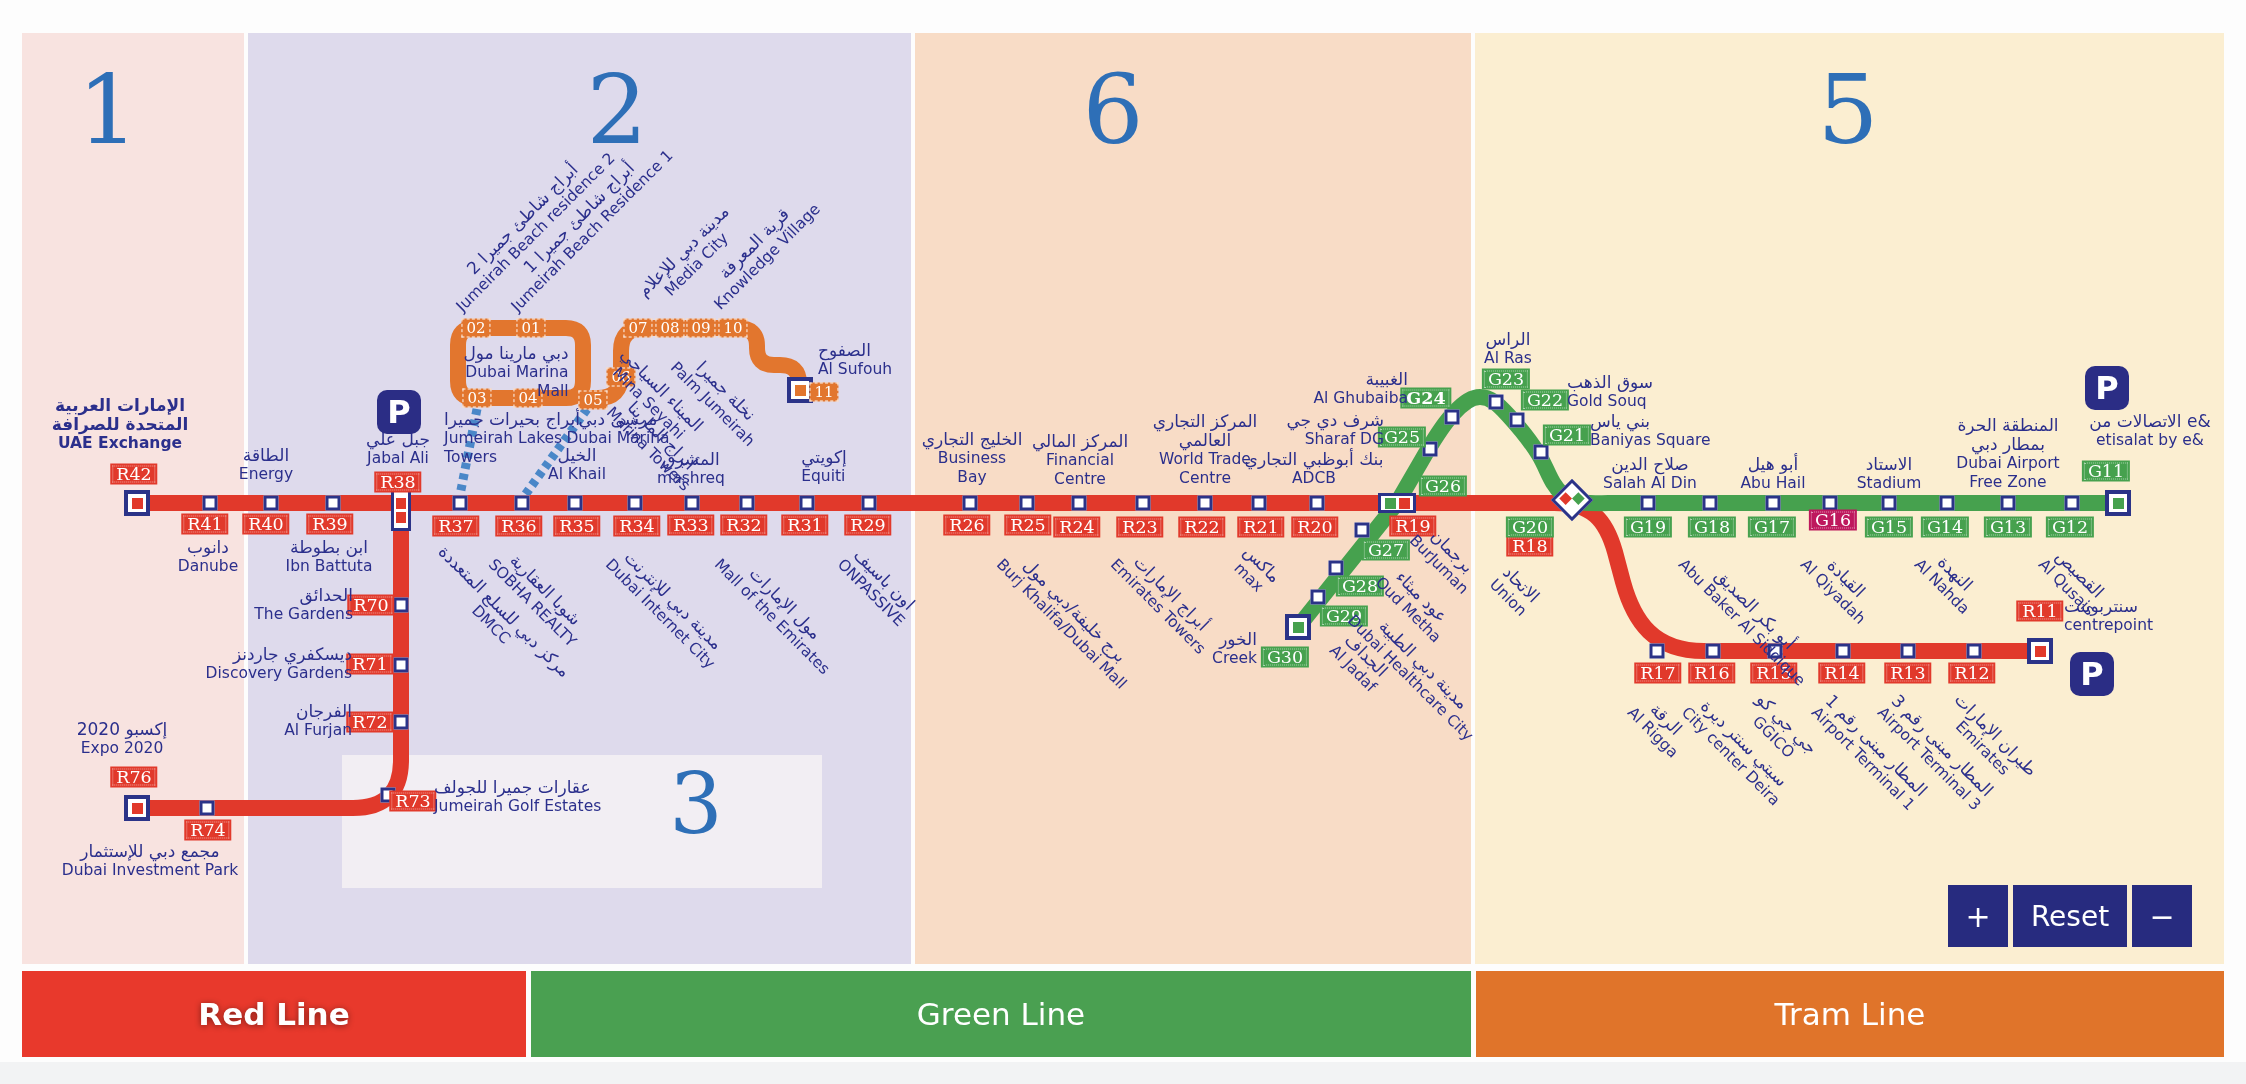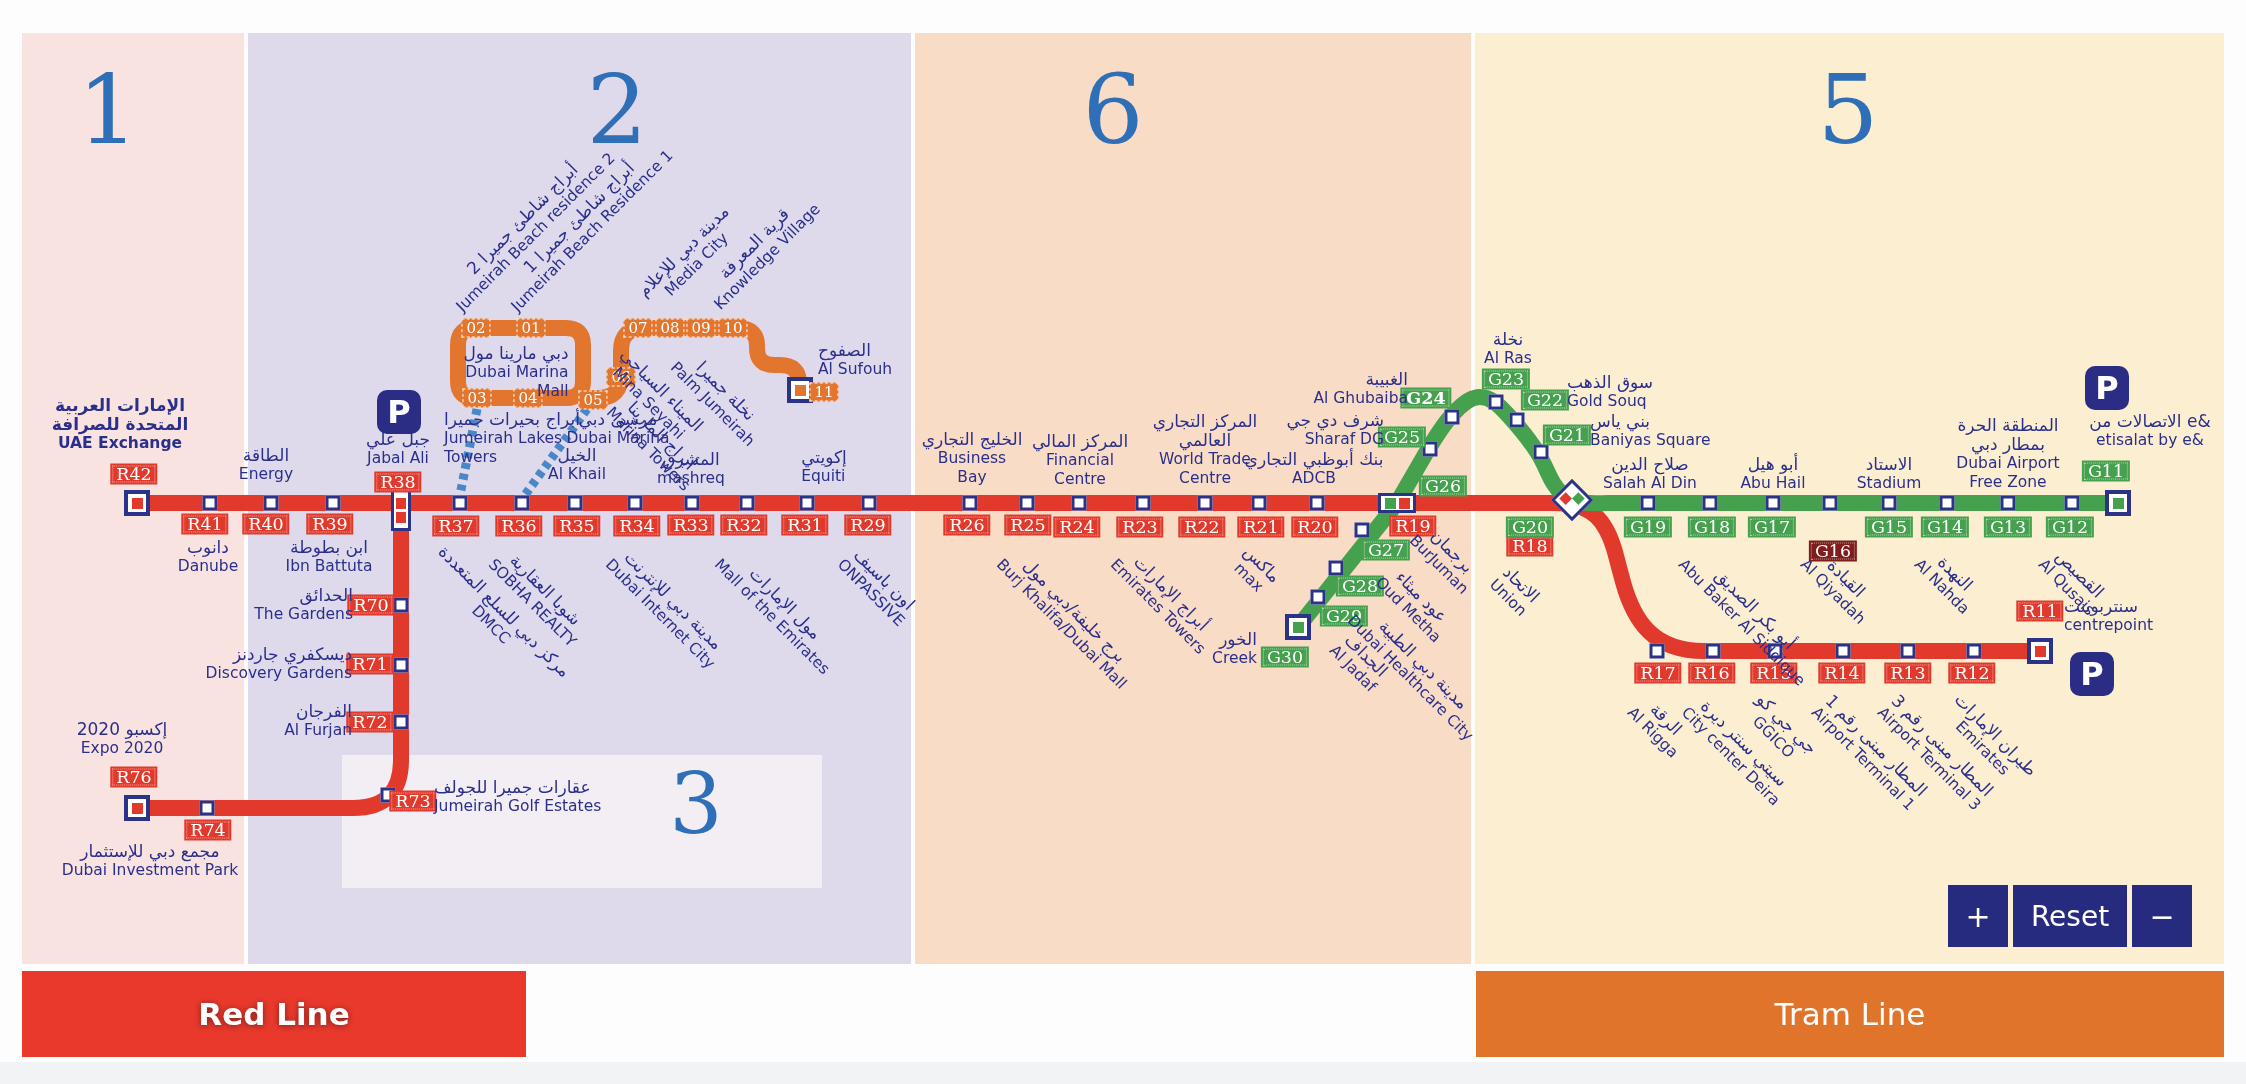--- a/index.html
+++ b/index.html
@@ -344,21 +344,21 @@
       </div>
       <div class="stop" style="left: 1452px; top: 417px;"></div>
       <div class="badge" style="left: 1426px; top: 398px; background: rgb(70, 161, 78); font-weight: bold;">G24</div>
       <div class="lbl" style="left: 1408px; top: 370px; text-align: right; transform: translateX(-100%);">
         <span class="ar">الغبيبة</span>
         <span class="en">Al Ghubaiba</span>
       </div>
       <div class="stop" style="left: 1496px; top: 402px;"></div>
       <div class="badge" style="left: 1506px; top: 379px; background: rgb(70, 161, 78);">G23</div>
       <div class="lbl" style="left: 1508px; top: 330px; text-align: center; transform: translateX(-50%);">
-        <span class="ar">نخلة</span>
+        <span class="ar">الراس</span>
         <span class="en">Al Ras</span>
       </div>
       <div class="stop" style="left: 1517px; top: 420px;"></div>
       <div class="badge" style="left: 1545px; top: 400px; background: rgb(70, 161, 78);">G22</div>
       <div class="lbl" style="left: 1567px; top: 373px; text-align: left;">
         <span class="ar">سوق الذهب</span>
         <span class="en">Gold Souq</span>
       </div>
       <div class="stop" style="left: 1541px; top: 452px;"></div>
       <div class="badge" style="left: 1567px; top: 435px; background: rgb(70, 161, 78);">G21</div>
@@ -379,21 +379,21 @@
         <span class="ar">أبو بكر الصديق</span>
         <span class="en">Abu Baker Al Siddique</span>
       </div>
       <div class="stop" style="left: 1773px; top: 503px;"></div>
       <div class="badge" style="left: 1772px; top: 527px; background: rgb(70, 161, 78);">G17</div>
       <div class="lbl" style="left: 1773px; top: 455px; text-align: center; transform: translateX(-50%);">
         <span class="ar">أبو هيل</span>
         <span class="en">Abu Hail</span>
       </div>
       <div class="stop" style="left: 1830px; top: 503px;"></div>
-      <div class="badge" style="left: 1833px; top: 551px; background: #7f1d1d; text-align: right;">G16</div>
+      <div class="badge" style="left: 1833px; top: 520px; background: #be185d; text-align: right;">G16</div>
       <div class="lbl" style="left: 1823px; top: 542px; text-align: center; transform-origin: left top; transform: rotate(45deg);">
         <span class="ar">القيادة</span>
         <span class="en">Al Qiyadah</span>
       </div>
       <div class="stop" style="left: 1889px; top: 503px;"></div>
       <div class="badge" style="left: 1889px; top: 527px; background: rgb(70, 161, 78);">G15</div>
       <div class="lbl" style="left: 1889px; top: 455px; text-align: center; transform: translateX(-50%);">
         <span class="ar">الاستاد</span>
         <span class="en">Stadium</span>
       </div>
@@ -486,20 +486,21 @@
         <span class="en">Mall</span>
       </div>
     </div>
   <div id="icons-layer">
       <div class="parking" style="left: 399px; top: 412px; background: rgb(43, 45, 133);">P</div>
       <div class="parking" style="left: 2107px; top: 388px; background: rgb(43, 45, 133);">P</div>
       <div class="parking" style="left: 2092px; top: 674px; background: rgb(43, 45, 133);">P</div>
     </div>
 
   <div class="tab bold" id="tab-0" style="left: 22px; width: 504px; background: rgb(232, 57, 44);">Red Line</div>
+  <div class="tab" id="tab-1" style="left: 531px; width: 940px; background: rgb(74, 160, 81);">Green Line</div>
   <div class="tab" id="tab-2" style="left: 1476px; width: 748px; background: rgb(224, 116, 42);">Tram Line</div>
 
   <button class="btn" id="btn-0" style="background: rgb(39, 43, 127);">+</button>
   <button class="btn" id="btn-1" style="background: rgb(39, 43, 127);">Reset</button>
   <button class="btn" id="btn-2" style="background: rgb(39, 43, 127);">−</button>
 
   <div class="bottom-band"></div>
 </div>
 
 </body></html>

